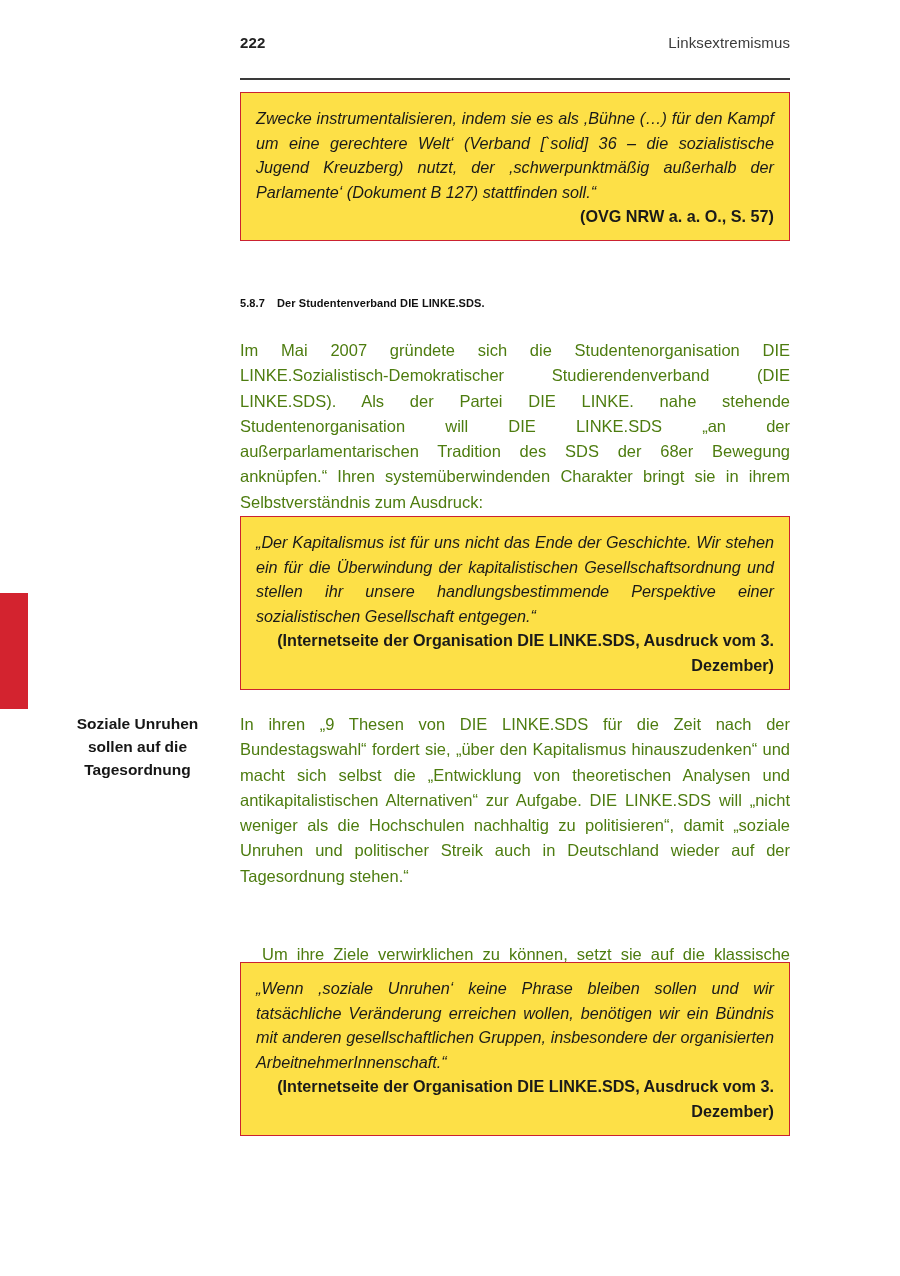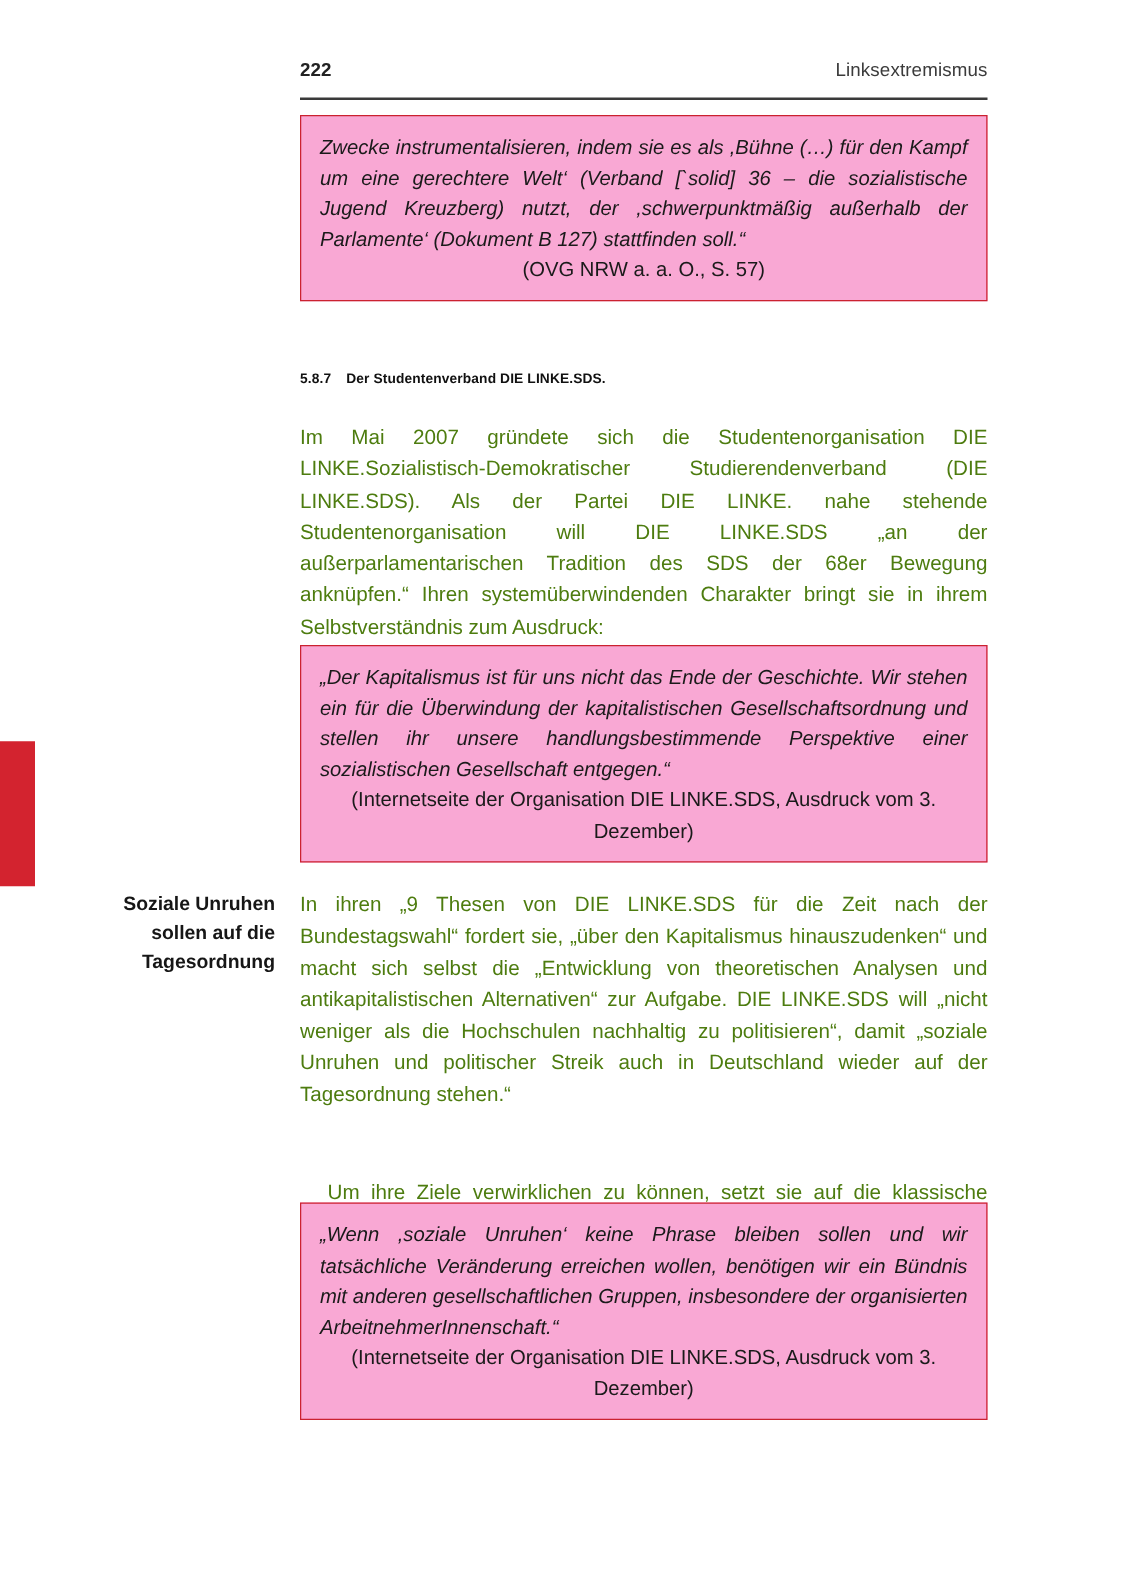--- a/index.html
+++ b/index.html
@@ -13,21 +13,21 @@
     position: relative;
     font-family: "Liberation Sans", sans-serif;
     color: #1a1a1a;
     overflow: hidden;
   }
 
   
   .running-head {
     position: absolute;
     left: 240px;
-    top: 48px;
+    top: 34px;
     width: 550px;
     display: flex;
     justify-content: space-between;
     align-items: flex-start;
     font-size: 15px;
     color: #3b3b3b;
     letter-spacing: 0.1px;
   }
   .running-head .folio {
     font-weight: 600;
@@ -51,21 +51,21 @@
     height: 116px;
     background: #d3232f;
   }
 
   
   .margin-note {
     position: absolute;
     right: 680px;
     top: 712px;
     width: 165px;
-    text-align: right;
+    text-align: center;
     font-size: 15.5px;
     font-weight: 700;
     line-height: 23px;
     color: #161616;
   }
 
   
   .col {
     position: absolute;
     left: 240px;
@@ -91,36 +91,37 @@
     font-weight: 700;
     color: #111;
     letter-spacing: 0.1px;
   }
   h3.section .num { margin-right: 12px; }
 
   
   .quote-box {
     box-sizing: border-box;
     border: 1.6px solid #cb2230;
-    background: #f9a8d4;
+    background: #fde047;
     padding: 13px 15px 11px 15px;
   }
   .quote-box p {
     margin: 0;
     font-size: 16.2px;
     line-height: 24.6px;
     text-align: justify;
     color: #1a1a1a;
   }
   .quote-box p.quote-text {
     font-style: italic;
   }
   .quote-box p.quote-source {
     font-style: normal;
-    text-align: center;
+    text-align: right;
+    font-weight: bold;
   }
 
   
   #box-1   { top: 92px;   }
   #sec-heading { top: 297px; }
   #para-1  { top: 338px;  }
   #box-2   { top: 516px;  }
   #para-2  { top: 712px;  }
   #para-3  { top: 902px; margin-top: 40px;  }
   #box-3   { top: 962px;  }

